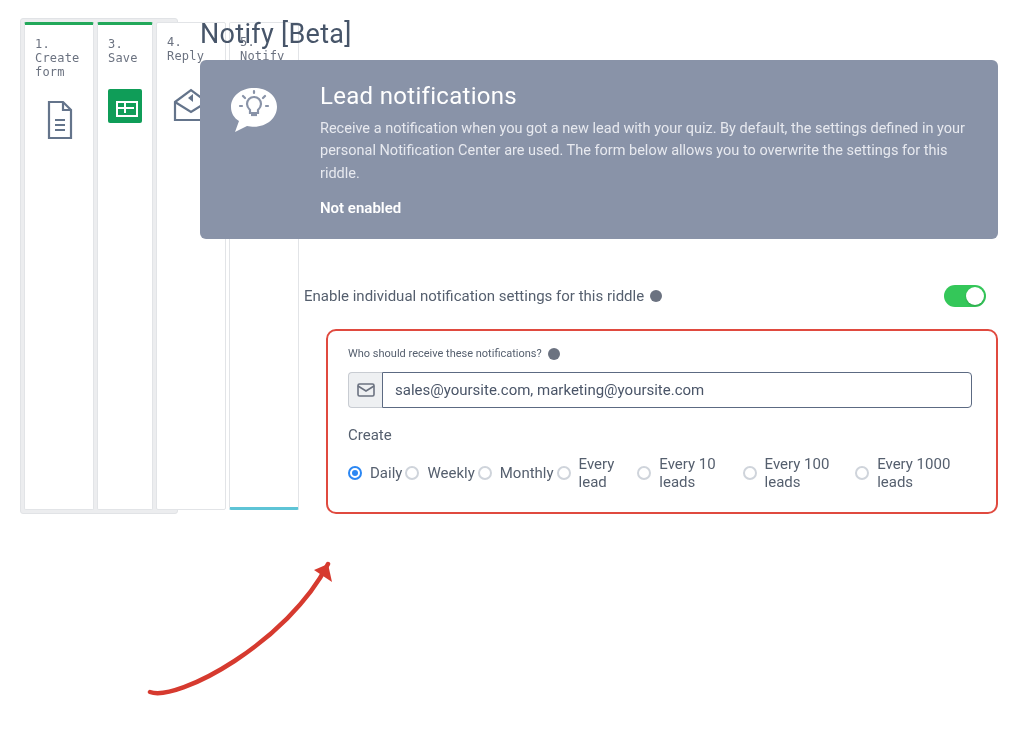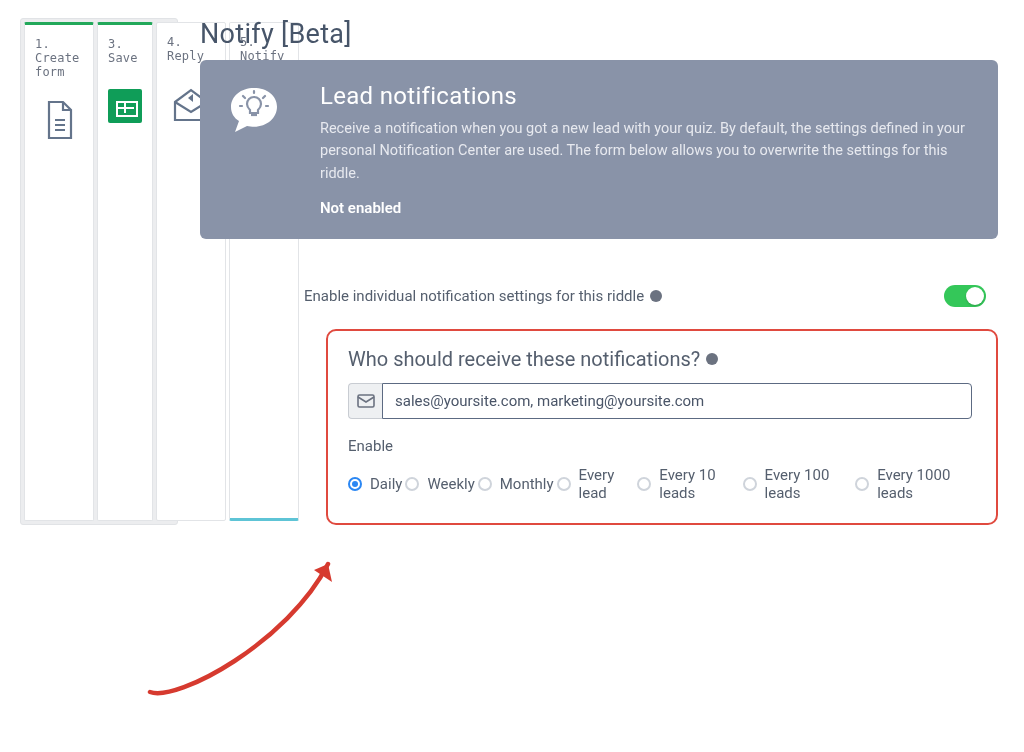--- a/index.html
+++ b/index.html
@@ -169,21 +169,21 @@
   
   .settings-panel {
     margin-top: 22px;
     margin-left: 126px;
     margin-right: 0;
     border: 2px solid #e04a3f;
     border-radius: 10px;
     padding: 16px 24px 20px 20px;
   }
   .field-label {
-    font-size: 20px;
+    font-size: 11px;
     color: #555f6e;
     margin-bottom: 12px;
     display: flex;
     align-items: center;
     gap: 6px;
   }
   .input-row {
     display: flex;
     gap: 0;
   }
@@ -350,21 +350,21 @@
       <div class="input-row">
         <div class="input-prefix">
           <svg width="18" height="14" viewBox="0 0 18 14" fill="none" stroke="currentColor" stroke-width="1.6">
             <rect x="1" y="1" width="16" height="12" rx="1.5"></rect>
             <path d="M1 3l8 5 8-5"></path>
           </svg>
         </div>
         <input class="email-input" type="text" value="sales@yoursite.com, marketing@yoursite.com" style="">
       </div>
 
-      <div class="section-heading">Enable</div>
+      <div class="section-heading">Create</div>
       <div class="radio-list" id="trigger-list">
           <div class="radio-row">
             <span class="radio-dot selected"></span>
             <span>Daily</span>
           </div>
           <div class="radio-row">
             <span class="radio-dot"></span>
             <span>Weekly</span>
           </div>
           <div class="radio-row">

